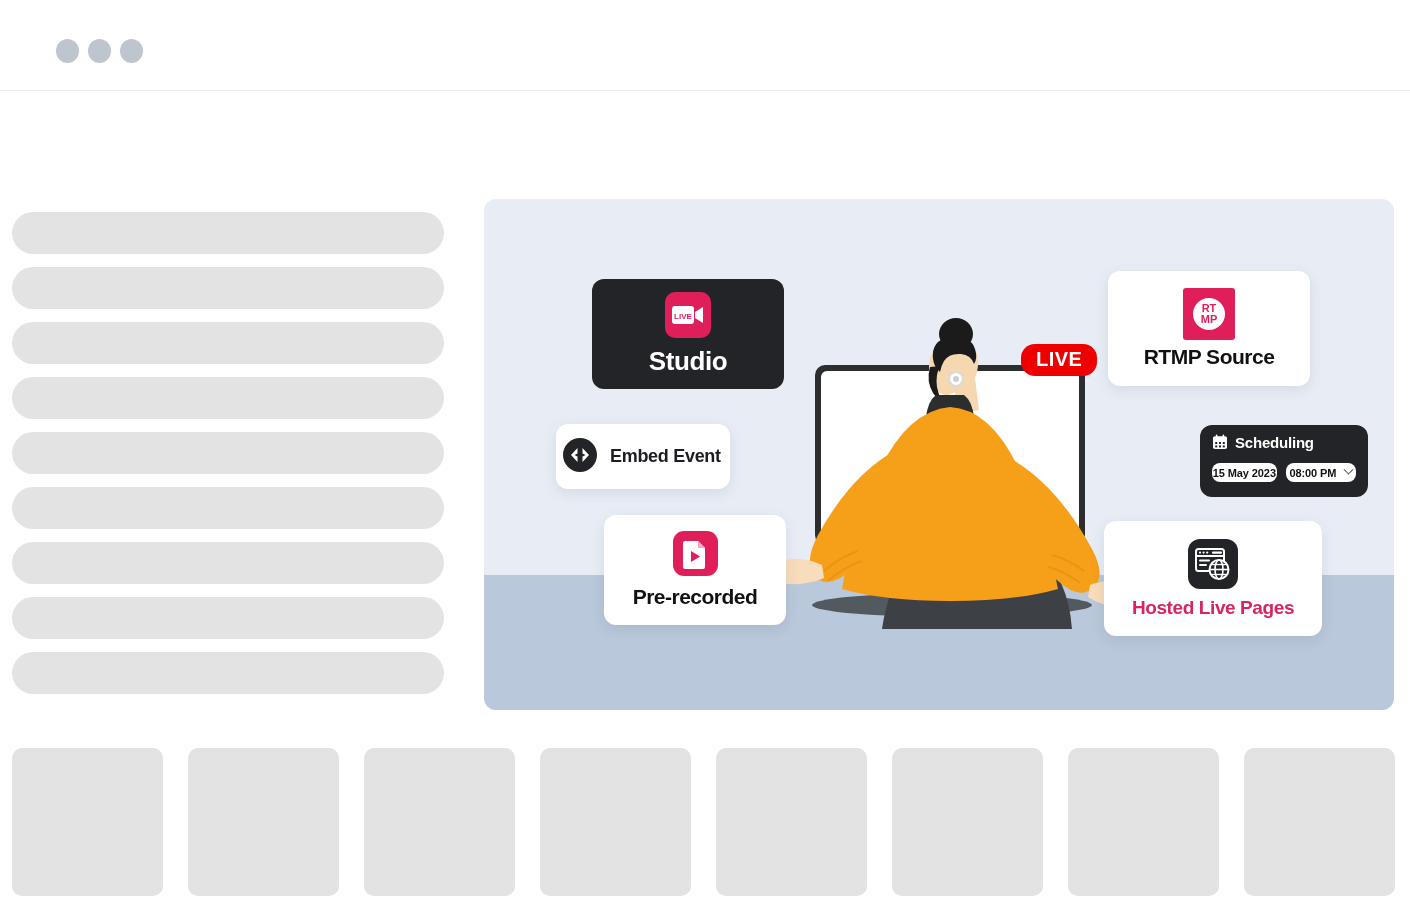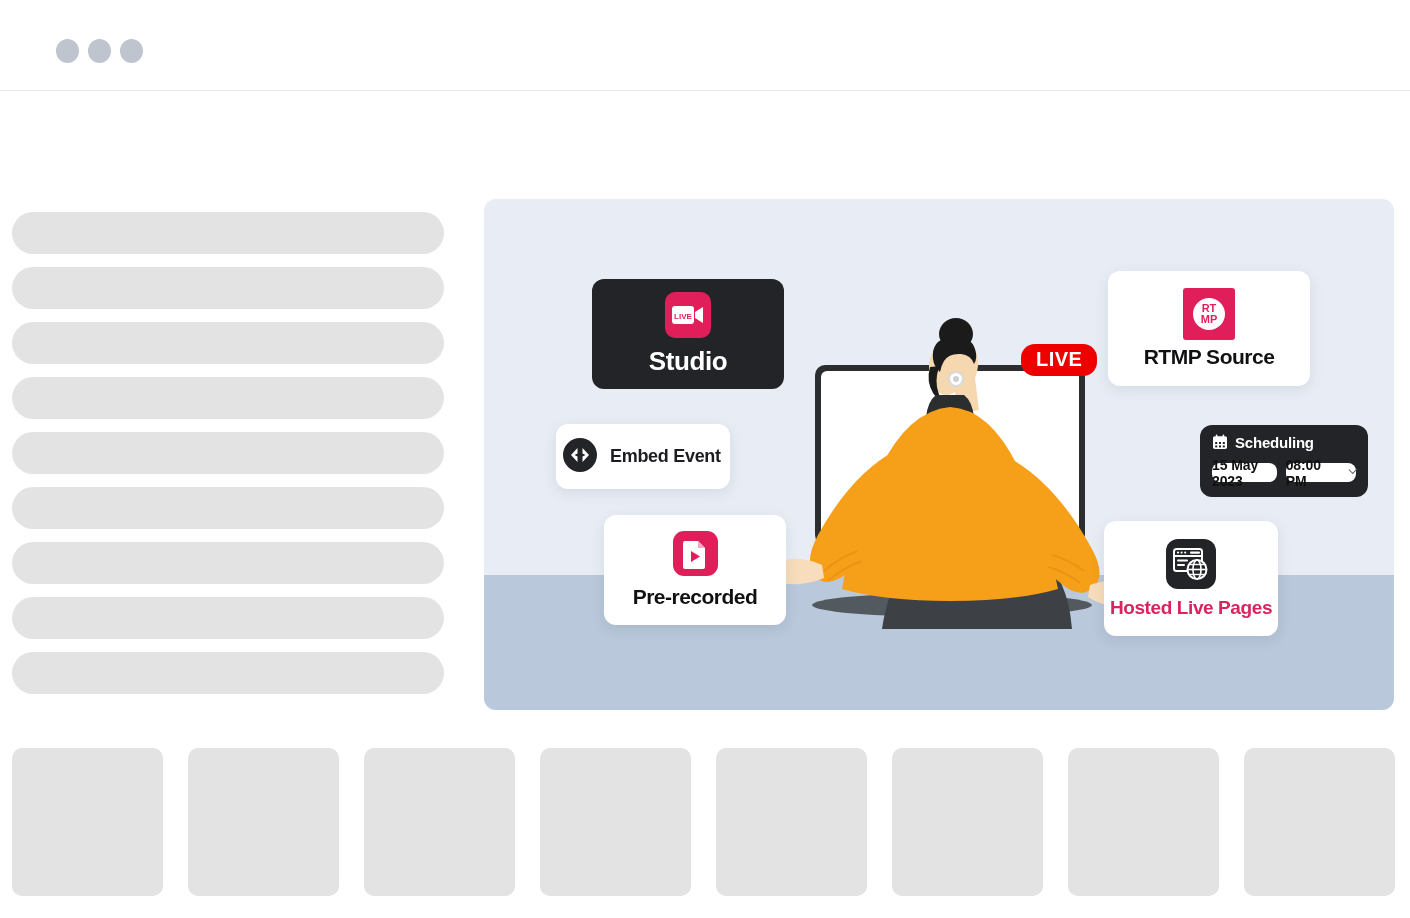--- a/index.html
+++ b/index.html
@@ -108,31 +108,31 @@
   }
   .rtmp-label { font-size: 21px; font-weight: bold; color: #111; margin-top: 5px; letter-spacing: -.5px; }
 
   .sched-card {
     left: 716px; top: 226px; width: 168px; height: 72px; padding: 9px 12px;
   }
   .sched-head { display: flex; align-items: flex-start; gap: 7px; }
   .sched-title { color: #fff; font-size: 15px; font-weight: bold; letter-spacing: -.2px; }
   .sched-fields { display: flex; gap: 9px; margin-top: 9px; }
   .pill {
-    background: #fff; border-radius: 8px; font-size: 14px; font-weight: bold; color: #111;
+    background: #fff; border-radius: 8px; font-size: 11px; font-weight: bold; color: #111;
     display: flex; align-items: center; justify-content: center; height: 19px;
     letter-spacing: -.1px;
   }
   .pill-date { width: 69px; }
   .pill-time { width: 75px; gap: 9px; }
   .chev { width: 7px; height: 7px; border-right: 1.4px solid #555; border-bottom: 1.4px solid #555;
           transform: rotate(45deg) translate(-2px,-2px); }
 
   .hosted-card {
-    left: 620px; top: 322px; width: 174px; height: 115px;
+    left: 620px; top: 322px; width: 218px; height: 115px;
     display: flex; flex-direction: column; align-items: center; justify-content: center;
   }
   .hosted-label { font-size: 19px; font-weight: bold; color: #d9245e; margin-top: 8px; letter-spacing: -.4px; }
 
   
   .tile { border-radius: 12px; display: flex; align-items: center; justify-content: center; }
   .tile-pink { background: #e01e5a; }
   .tile-dark { background: #222427; }
 </style>
 </head>

